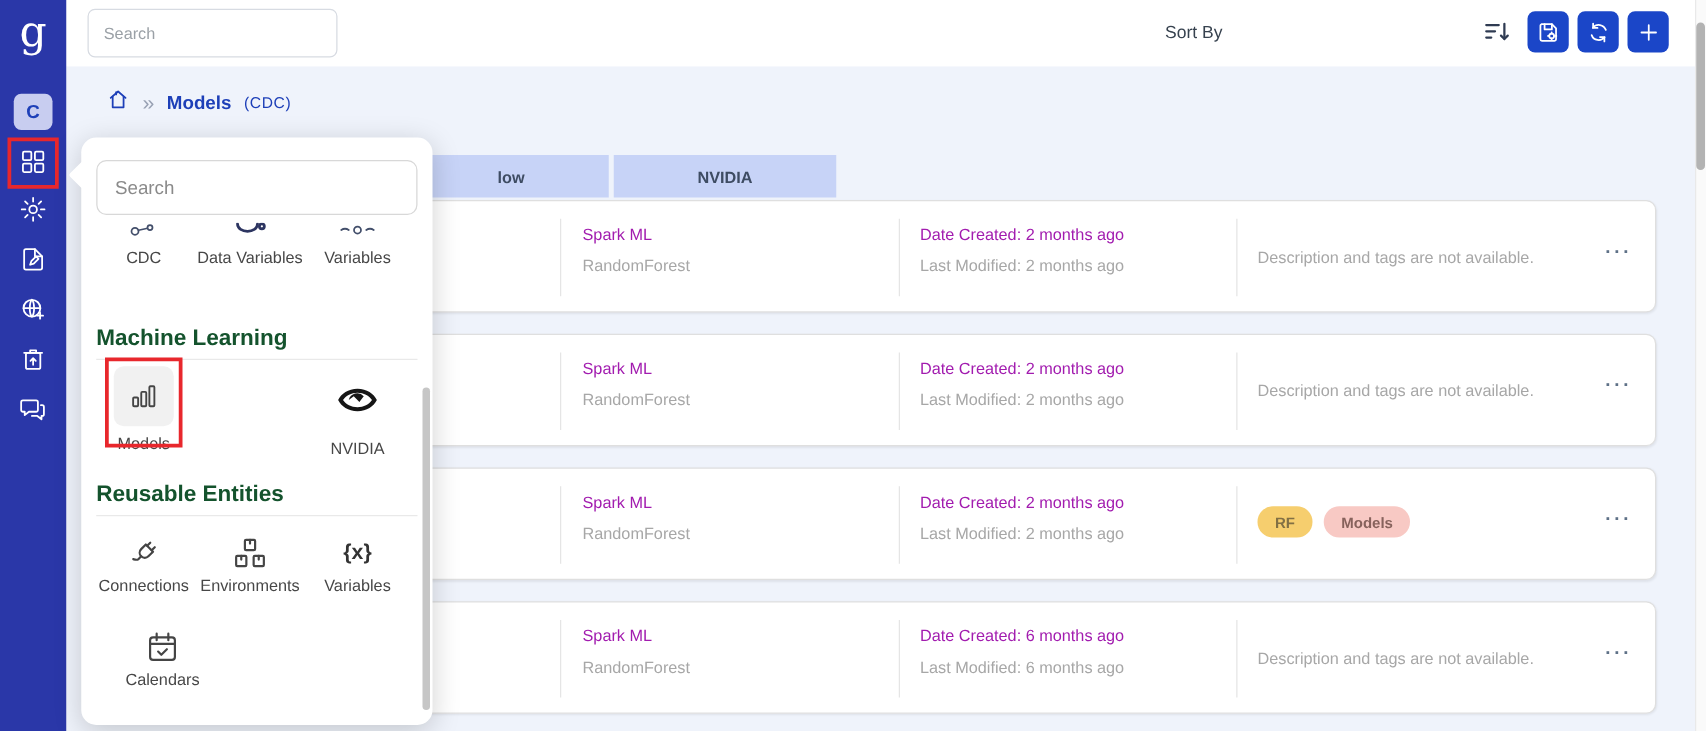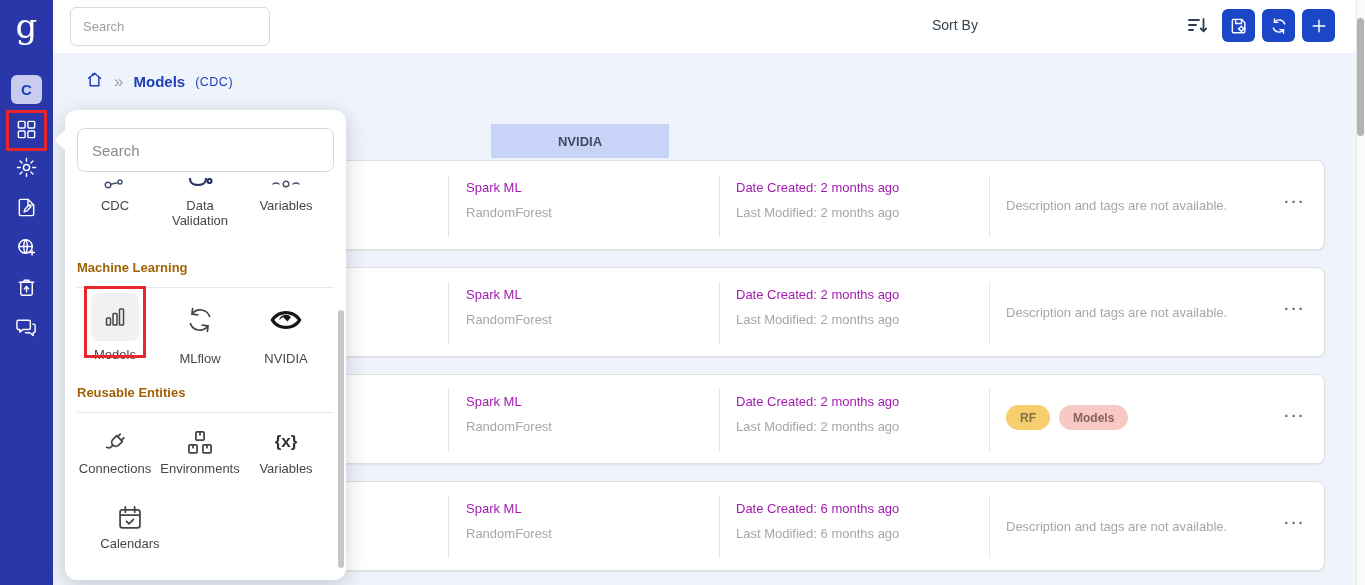--- a/index.html
+++ b/index.html
@@ -72,21 +72,21 @@
               border-radius:4px; cursor:grab; }
 
   
   .popup { position:absolute; left:65px; top:110px; width:281px; height:470px; background:#fff;
            border-radius:12px; box-shadow:0 5px 22px rgba(0,0,0,.18); z-index:30; }
   .popup .notch { position:absolute; left:-7px; top:22px; width:16px; height:16px; background:#fff;
                   transform:rotate(45deg); border-radius:2px; }
   .pp-search { position:absolute; left:12px; top:18px; width:257px; height:44px; border:1px solid #D8D8D8;
                border-radius:8px; font-size:15px; color:#333; padding:0 14px; outline:none; }
   .pp-search::placeholder { color:#8A8A8A; }
-  .pp-head { position:absolute; left:12px; font-size:13px; font-weight:bold; color:#a16207; }
+  .pp-head { position:absolute; left:12px; font-size:18px; font-weight:bold; color:#14532d; }
   .pp-div { position:absolute; left:12px; width:257px; height:1px; background:#E9E9E9; }
   .pp-item { position:absolute; width:86px; text-align:center; cursor:pointer; }
   .pp-item .lbl { font-size:13px; color:#474747; line-height:15px; }
   .pp-item svg { stroke:#454545; fill:none; stroke-width:1.5; stroke-linecap:round; stroke-linejoin:round; }
   .icon-box { width:48px; height:48px; margin:0 auto 6px; background:#F1F1F1; border-radius:8px;
               display:flex; align-items:center; justify-content:center; }
   .icon-plain { height:32px; margin:0 auto 4px; display:flex; align-items:flex-end; justify-content:center; }
   .remnant { height:12px; margin:0 auto 8px; display:flex; align-items:flex-end; justify-content:center; overflow:hidden; }
   .remnant svg { stroke:#434F6B; fill:none; stroke-width:1.4; stroke-linecap:round; }
   .vars-glyph { font-size:17px; color:#333; font-weight:bold; line-height:30px; }
@@ -106,20 +106,23 @@
             <path d="M4.5 10.5L12 4l7.5 6.5"></path>
             <path d="M6.5 9.2V20h11V9.2"></path>
             <path d="M10 4.6V7"></path>
           </svg>
       </span>
       <span class="sep">»</span>
       <span class="page">Models</span>
       <span class="ctx">(CDC)</span>
     </div>
 
+    <div class="tab t1">
+      <span style="position:absolute;left:53px;">low</span>
+    </div>
     <div class="tab t2">
       <span>NVIDIA</span>
     </div>
 
     <div class="card" style="top:107px;">
       <div class="vdiv" style="left:362px;"></div>
       <div class="vdiv" style="left:633px;"></div>
       <div class="vdiv" style="left:903px;"></div>
       <div class="cell-l1" style="left:380px;">Spark ML</div>
       <div class="cell-l2" style="left:380px;">RandomForest</div>
@@ -266,21 +269,21 @@
       </div>
       <div class="lbl">CDC</div>
     </div>
     <div class="pp-item" style="left:92px; top:68px;">
       <div class="remnant">
         <svg width="30" height="12" viewBox="0 0 30 12" style="stroke-width:2.2; stroke:#2D3561;">
           <path d="M5 1c0 4 4 6 8 6s8-2 8-6"></path>
             <circle cx="24.5" cy="3" r="2"></circle>
         </svg>
       </div>
-      <div class="lbl">Data Validation</div>
+      <div class="lbl">Data Variables</div>
     </div>
     <div class="pp-item" style="left:178px; top:68px;">
       <div class="remnant">
         <svg width="30" height="12" viewBox="0 0 30 12">
           <path d="M2 6q3-2 6 0"></path>
             <circle cx="15" cy="6" r="2.8"></circle>
             <path d="M22 6q3-2 6 0"></path>
         </svg>
       </div>
       <div class="lbl">Variables</div>
@@ -291,31 +294,20 @@
 
     <div class="pp-item" style="left:7px; top:183px;">
       <div class="icon-box">
         <svg width="24" height="24" viewBox="0 0 24 24">
           <rect x="3.5" y="13" width="4" height="7" rx="0.8"></rect>
           <rect x="10" y="8.5" width="4" height="11.5" rx="0.8"></rect>
           <rect x="16.5" y="4" width="4" height="16" rx="0.8"></rect>
         </svg>
       </div>
       <div class="lbl">Models</div>
-    </div>
-    <div class="pp-item" style="left:92px; top:183px;">
-      <div class="icon-plain" style="height:54px; align-items:center;">
-        <svg width="32" height="32" viewBox="0 0 32 32" style="stroke-width:1.7;">
-          <path d="M25.6 12.4A10 10 0 0 0 8.2 10"></path>
-            <path d="M8.6 4.6L8 10.2l5.6 0.6"></path>
-          <path d="M6.4 19.6A10 10 0 0 0 23.8 22"></path>
-            <path d="M23.4 27.4l0.6-5.6-5.6-0.6"></path>
-        </svg>
-      </div>
-      <div class="lbl">MLflow</div>
     </div>
     <div class="pp-item" style="left:178px; top:183px;">
       <div class="icon-plain" style="height:54px; align-items:center;">
         <svg width="34" height="24" viewBox="0 0 34 24">
           <path fill="#161616" stroke="none" d="M17 3C9.5 3 4 7 1.5 12 4 17 9.5 21 17 21s13-4 15.5-9C30 7 24.5 3 17 3zm0 3.2c4.9 0 9.3 2.3 11.6 5.8-2.3 3.5-6.7 5.8-11.6 5.8S7.7 15.5 5.4 12C7.7 8.5 12.1 6.2 17 6.2z"></path>
           <path fill="#161616" stroke="none" d="M10 12a7 7 0 0 1 12 -3l-3.5 4.5L14 9l-4 3z"></path>
         </svg>
       </div>
       <div class="lbl">NVIDIA</div>
     </div>

